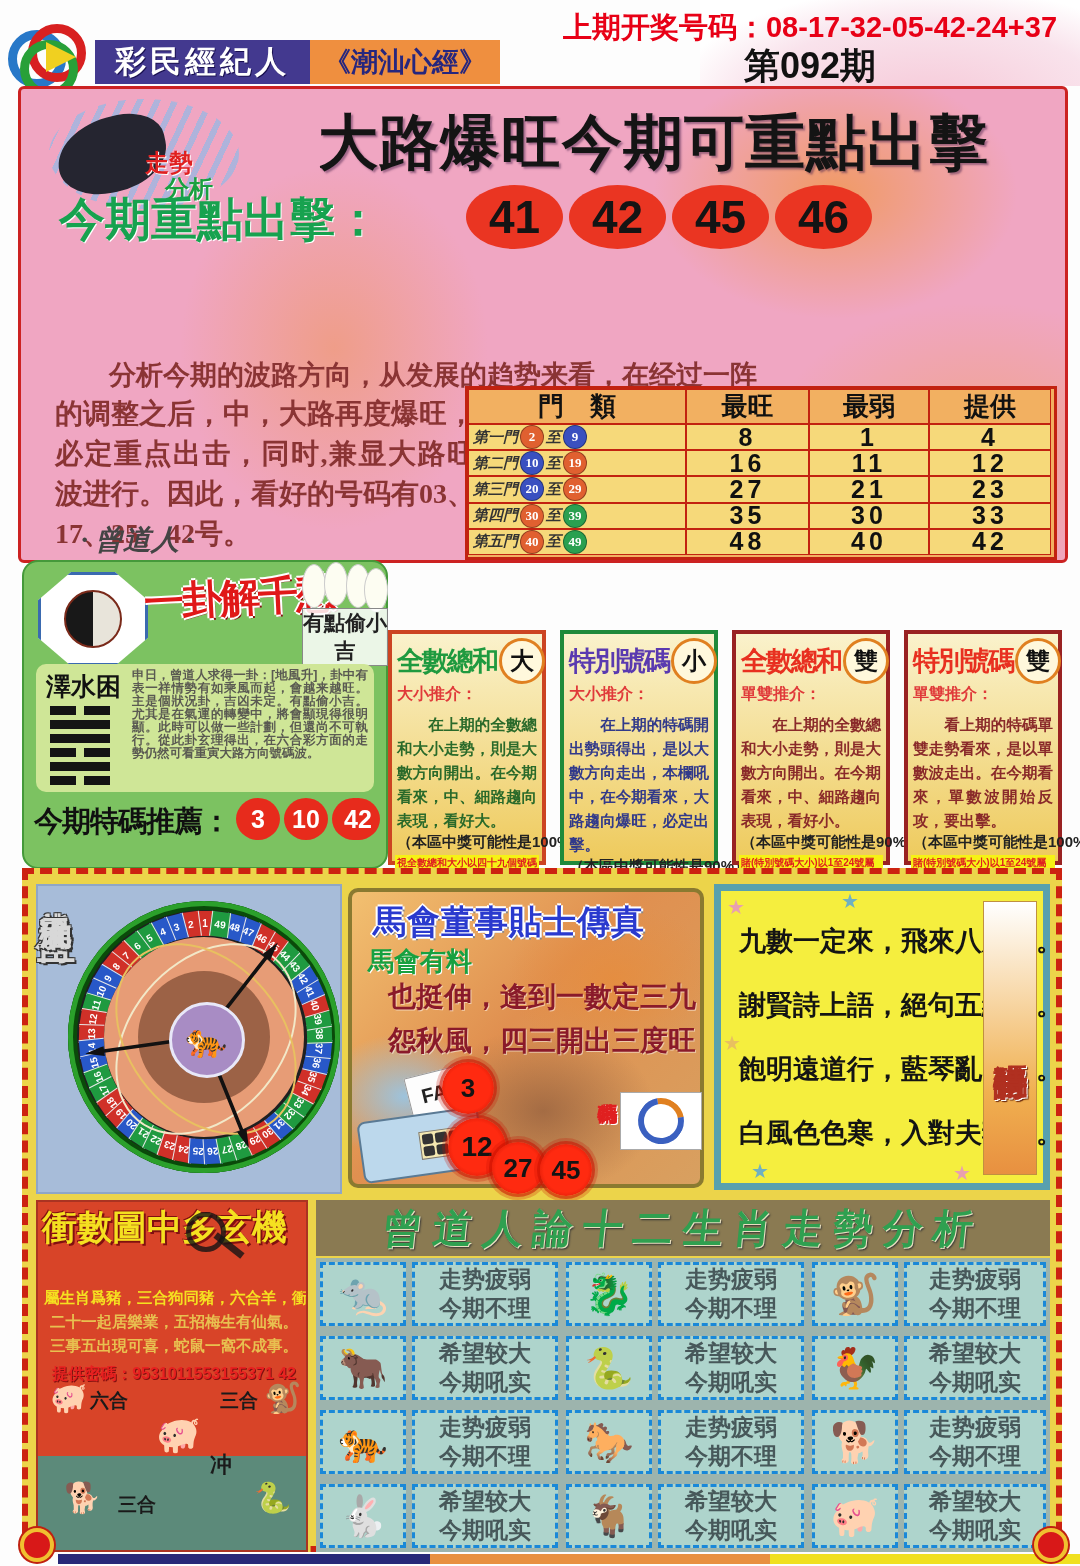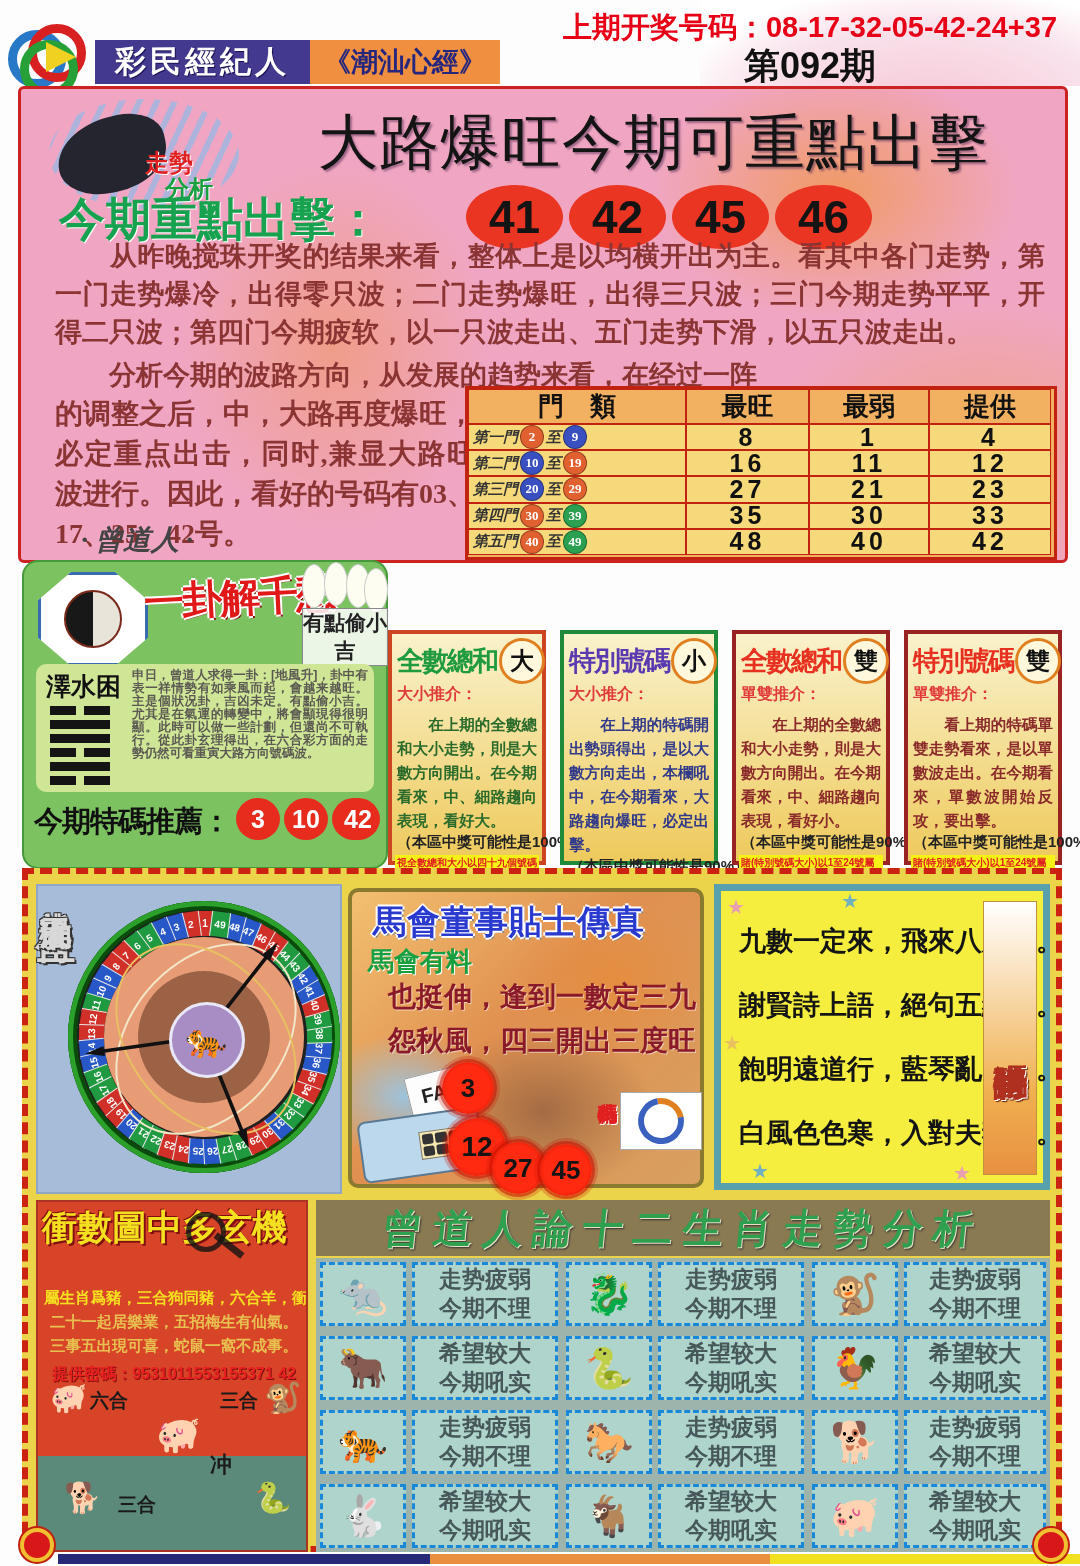--- a/index.html
+++ b/index.html
@@ -27,21 +27,21 @@
     radial-gradient(ellipse 300px 200px at 92% 75%,rgba(240,160,90,.5),rgba(240,160,90,0) 70%),
     #f0a6c2;
     border:3px solid #cc2222;border-radius:6px;}
   #trend-badge{left:28px;top:10px;width:200px;height:125px;}
   #trend-blob{left:8px;top:18px;width:110px;height:75px;background:#252530;border-radius:60% 40% 55% 45%;
     transform:rotate(-12deg);box-shadow:18px -14px 0 -28px #252530;}
   #trend-streak{left:0;top:0;width:190px;height:110px;background:
     repeating-linear-gradient(115deg,rgba(120,190,240,.55) 0 6px,rgba(255,255,255,0) 6px 16px);
     border-radius:50%;}
   .trend-word{font-weight:900;font-size:24px;text-shadow:1px 1px 0 #fff;}
-  #top-title{left:230px;top:8px;width:805px;height:92px;font-size:60px;font-weight:400;color:#141414;
+  #top-title{left:230px;top:8px;width:805px;height:92px;font-size:60px;font-weight:700;color:#141414;
     letter-spacing:1px;text-align:center;line-height:92px;font-family:"Liberation Serif","DejaVu Serif",serif;
     text-shadow:2px 2px 2px rgba(80,40,80,.5);}
   #focus-label{left:38px;top:100px;width:430px;font-size:46px;font-weight:900;color:#17a24f;
     font-family:"Liberation Serif","DejaVu Serif",serif;text-shadow:1px 1px 0 #fff;}
   .focus-oval{position:absolute;top:96px;width:97px;height:64px;background:#ea3522;border-radius:50%;
     color:#141414;font-size:46px;font-weight:900;text-align:center;line-height:64px;}
   .para{font-family:"Liberation Serif","DejaVu Serif",serif;font-weight:bold;color:#8a3434;
     font-size:27px;line-height:38px;text-align:justify;}
   #para1{left:34px;top:148px;width:990px;height:152px;}
   #para2-intro{left:34px;top:267px;width:990px;}
@@ -225,21 +225,20 @@
       <span class="abs" id="trend-blob"></span>
       <span class="abs trend-word" style="left:96px;top:48px;color:#e02020;">走勢</span>
       <span class="abs trend-word" style="left:116px;top:74px;color:#18a040;">分析</span>
     </div>
     <div class="abs" id="top-title">大路爆旺今期可重點出擊</div>
     <div class="abs nowrap" id="focus-label">今期重點出擊：</div>
     <span class="focus-oval" style="left:445px;">41</span>
     <span class="focus-oval" style="left:548px;">42</span>
     <span class="focus-oval" style="left:651px;">45</span>
     <span class="focus-oval" style="left:754px;">46</span>
-    <div class="abs para" id="para1">　　从昨晚搅珠开奖的结果来看，整体上是以均横开出为主。看其中各门走势，第一门走势爆冷，出得零只波；二门走势爆旺，出得三只波；三门今期走势平平，开得二只波；第四门今期疲软，以一只波走出、五门走势下滑，以五只波走出。</div>
     <div class="abs para nowrap" id="para2-intro">　　分析今期的波路方向，从发展的趋势来看，在经过一阵</div>
     <div class="abs para" id="para2-left">的调整之后，中，大路再度爆旺，必定重点出击，同时,兼显大路旺波进行。因此，看好的号码有03、17、25、42号。</div>
     <div class="abs" id="signature">· 曾道人 ·</div>
 
     <div class="abs" id="gate-table">
       <div class="gt-cell gt-head">門　類</div>
       <div class="gt-cell gt-head">最旺</div>
       <div class="gt-cell gt-head">最弱</div>
       <div class="gt-cell gt-head">提供</div>
 

